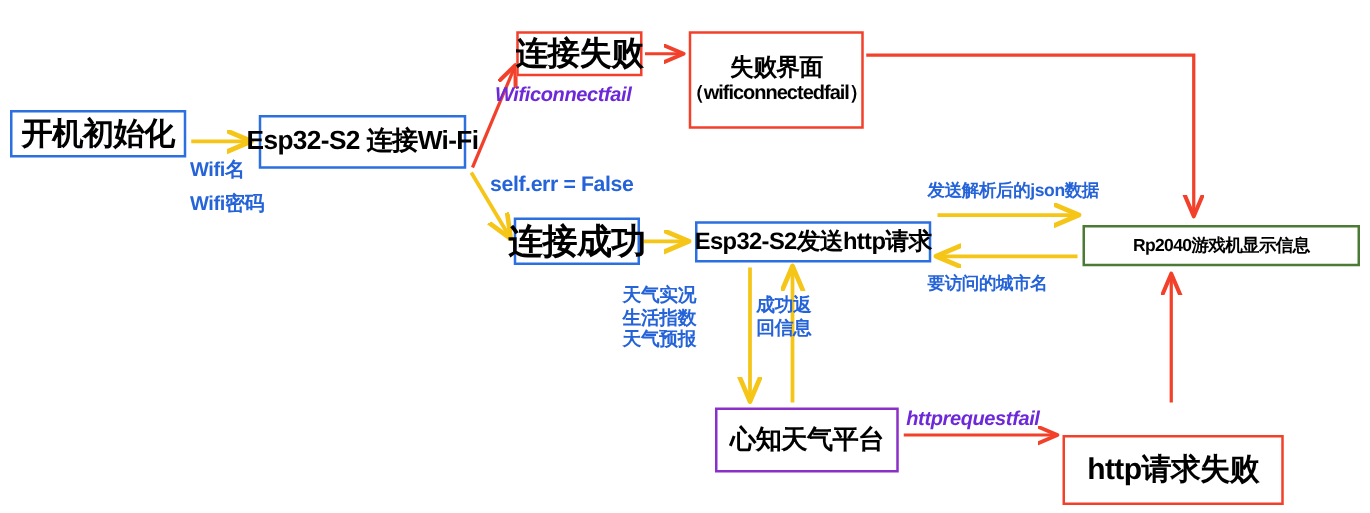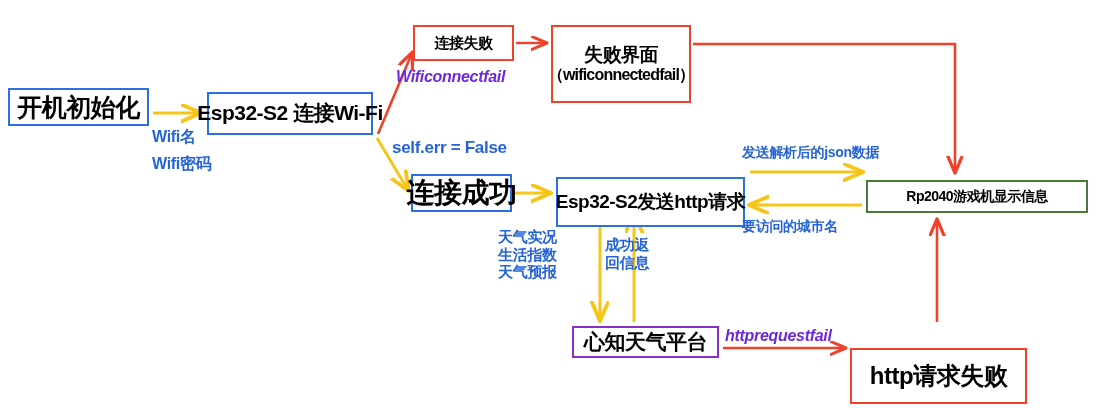--- a/index.html
+++ b/index.html
@@ -51,28 +51,28 @@
   .lbl.ctr  { text-align: center; }
 
   
   .b-blue   { border: 2px solid #2b6fe0; }
   .b-red    { border: 2px solid #f2402b; }
   .b-green  { border: 2px solid #4a7a34; }
   .b-purple { border: 2px solid #8b2fc9; }
 
   .n-boot        { left:8px;   top:88px;  width:141px; height:38px; font-size:25px; }
   .n-esp-wifi    { left:207px; top:92px;  width:166px; height:43px; font-size:21px;text-align:center; }
-  .n-conn-fail   { left:413px; top:25px;  width:101px; height:36px; font-size:15px; }
+  .n-conn-fail   { left:413px; top:25px;  width:101px; height:36px; font-size:26px; }
   .n-fail-ui     { left:551px; top:25px;  width:140px; height:78px; font-size:19px;
                    flex-direction:column; justify-content:center; }
   .n-fail-ui .l2 { font-size:16px; letter-spacing:-0.8px; }
   .n-conn-ok     { left:411px; top:174px; width:101px; height:38px; font-size:28px; }
-  .n-esp-http    { left:556px; top:177px; width:189px; height:50px; font-size:19px; }
+  .n-esp-http    { left:556px; top:177px; width:189px; height:33px; font-size:19px; }
   .n-rp2040      { left:866px; top:180px; width:222px; height:33px; font-size:14px; }
-  .n-weather     { left:572px; top:326px; width:147px; height:32px; font-size:21px; }
+  .n-weather     { left:572px; top:326px; width:147px; height:52px; font-size:21px; }
   .n-http-fail   { left:850px; top:325px; width:177px; height:56px; font-size:24px;margin-top:23px; }
 
   .l-wifiname  { left:152px; top:128px; font-size:16px; }
   .l-wifipass  { left:152px; top:155px; font-size:16px; }
   .l-wcf       { left:396px; top:68px;  font-size:16px; }
   .l-selferr   { left:392px; top:138px; font-size:17px; }
   .l-json      { left:742px; top:144px; font-size:14px; }
   .l-city      { left:742px; top:218px; font-size:14px; }
   .l-down3     { left:498px; top:228px; font-size:15px; }
   .l-up2       { left:605px; top:236px; font-size:15px; }

